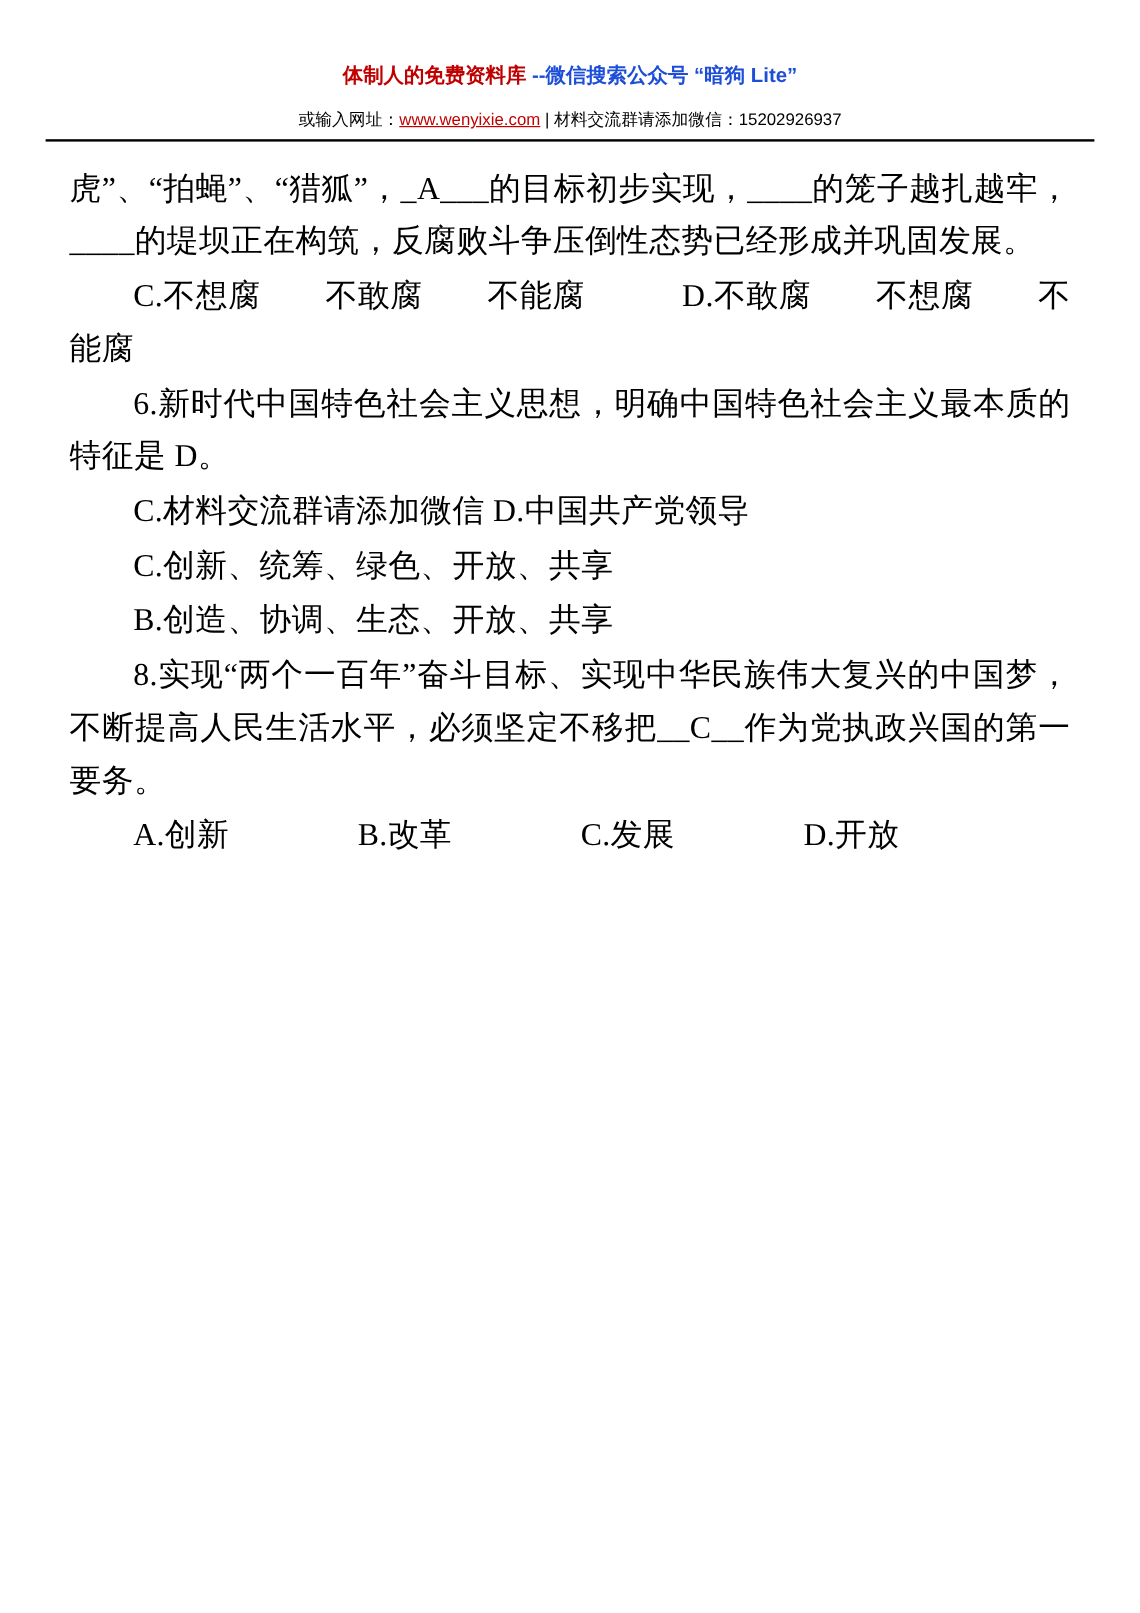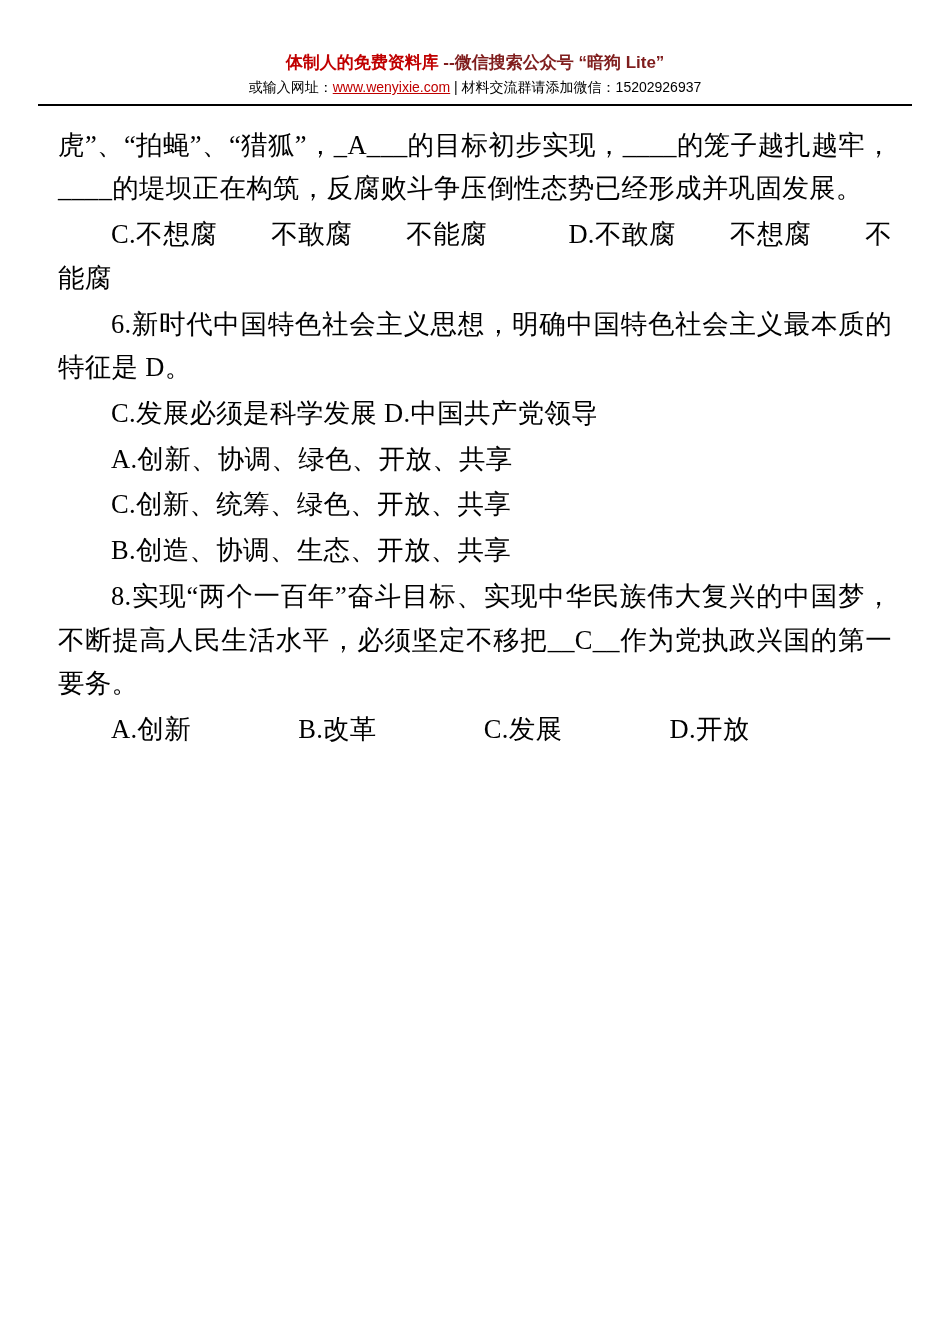--- a/index.html
+++ b/index.html
@@ -30,28 +30,28 @@
     font-size: 17px;
     font-weight: bold;
     line-height: 1.3;
     white-space: nowrap;
   }
   .header-line1 .red {
     color: #c00000;
     margin-top: 26px;
   }
   .header-line1 .black {
-    color: #7f1d1d;
+    color: #1d4ed8;
     font-weight: bold;
   }
   .header-line2 {
     font-family: "Liberation Sans", sans-serif;
     font-size: 14px;
     line-height: 1.4;
-    margin-top: 4px;
+    margin-top: 16px;
     color: #000000;
     white-space: nowrap;
   }
   .header-line2 .link {
     color: #c00000;
     text-decoration: underline;
   }
   .header-rule {
     border: 0;
     border-top: 2px solid #000000;
@@ -86,21 +86,20 @@
     <div class="header-line2">
       <span>或输入网址：</span><span class="link">www.wenyixie.com</span><span> | 材料交流群请添加微信：15202926937</span>
     </div>
     <hr class="header-rule">
   </div>
 
   <div class="doc">
     <p class="p">虎”、“拍蝇”、“猎狐”，_A___的目标初步实现，____的笼子越扎越牢，____的堤坝正在构筑，反腐败斗争压倒性态势已经形成并巩固发展。</p>
     <p class="p indent">C.不想腐　　不敢腐　　不能腐　　　D.不敢腐　　不想腐　　不能腐</p>
     <p class="p indent">6.新时代中国特色社会主义思想，明确中国特色社会主义最本质的特征是 D。</p>
-    <p class="p indent">C.发展必须是科学发展  D.中国共产党领导</p>
-    <p class="p indent">A.创新、协调、绿色、开放、共享</p>
+    <p class="p indent">C.材料交流群请添加微信  D.中国共产党领导</p>
     <p class="p indent">C.创新、统筹、绿色、开放、共享</p>
     <p class="p indent">B.创造、协调、生态、开放、共享</p>
     <p class="p indent">8.实现“两个一百年”奋斗目标、实现中华民族伟大复兴的中国梦，不断提高人民生活水平，必须坚定不移把__C__作为党执政兴国的第一要务。</p>
     <p class="p indent">A.创新　　　　B.改革　　　　C.发展　　　　D.开放</p>
   </div>
 
 </div>
 
 </body></html>

